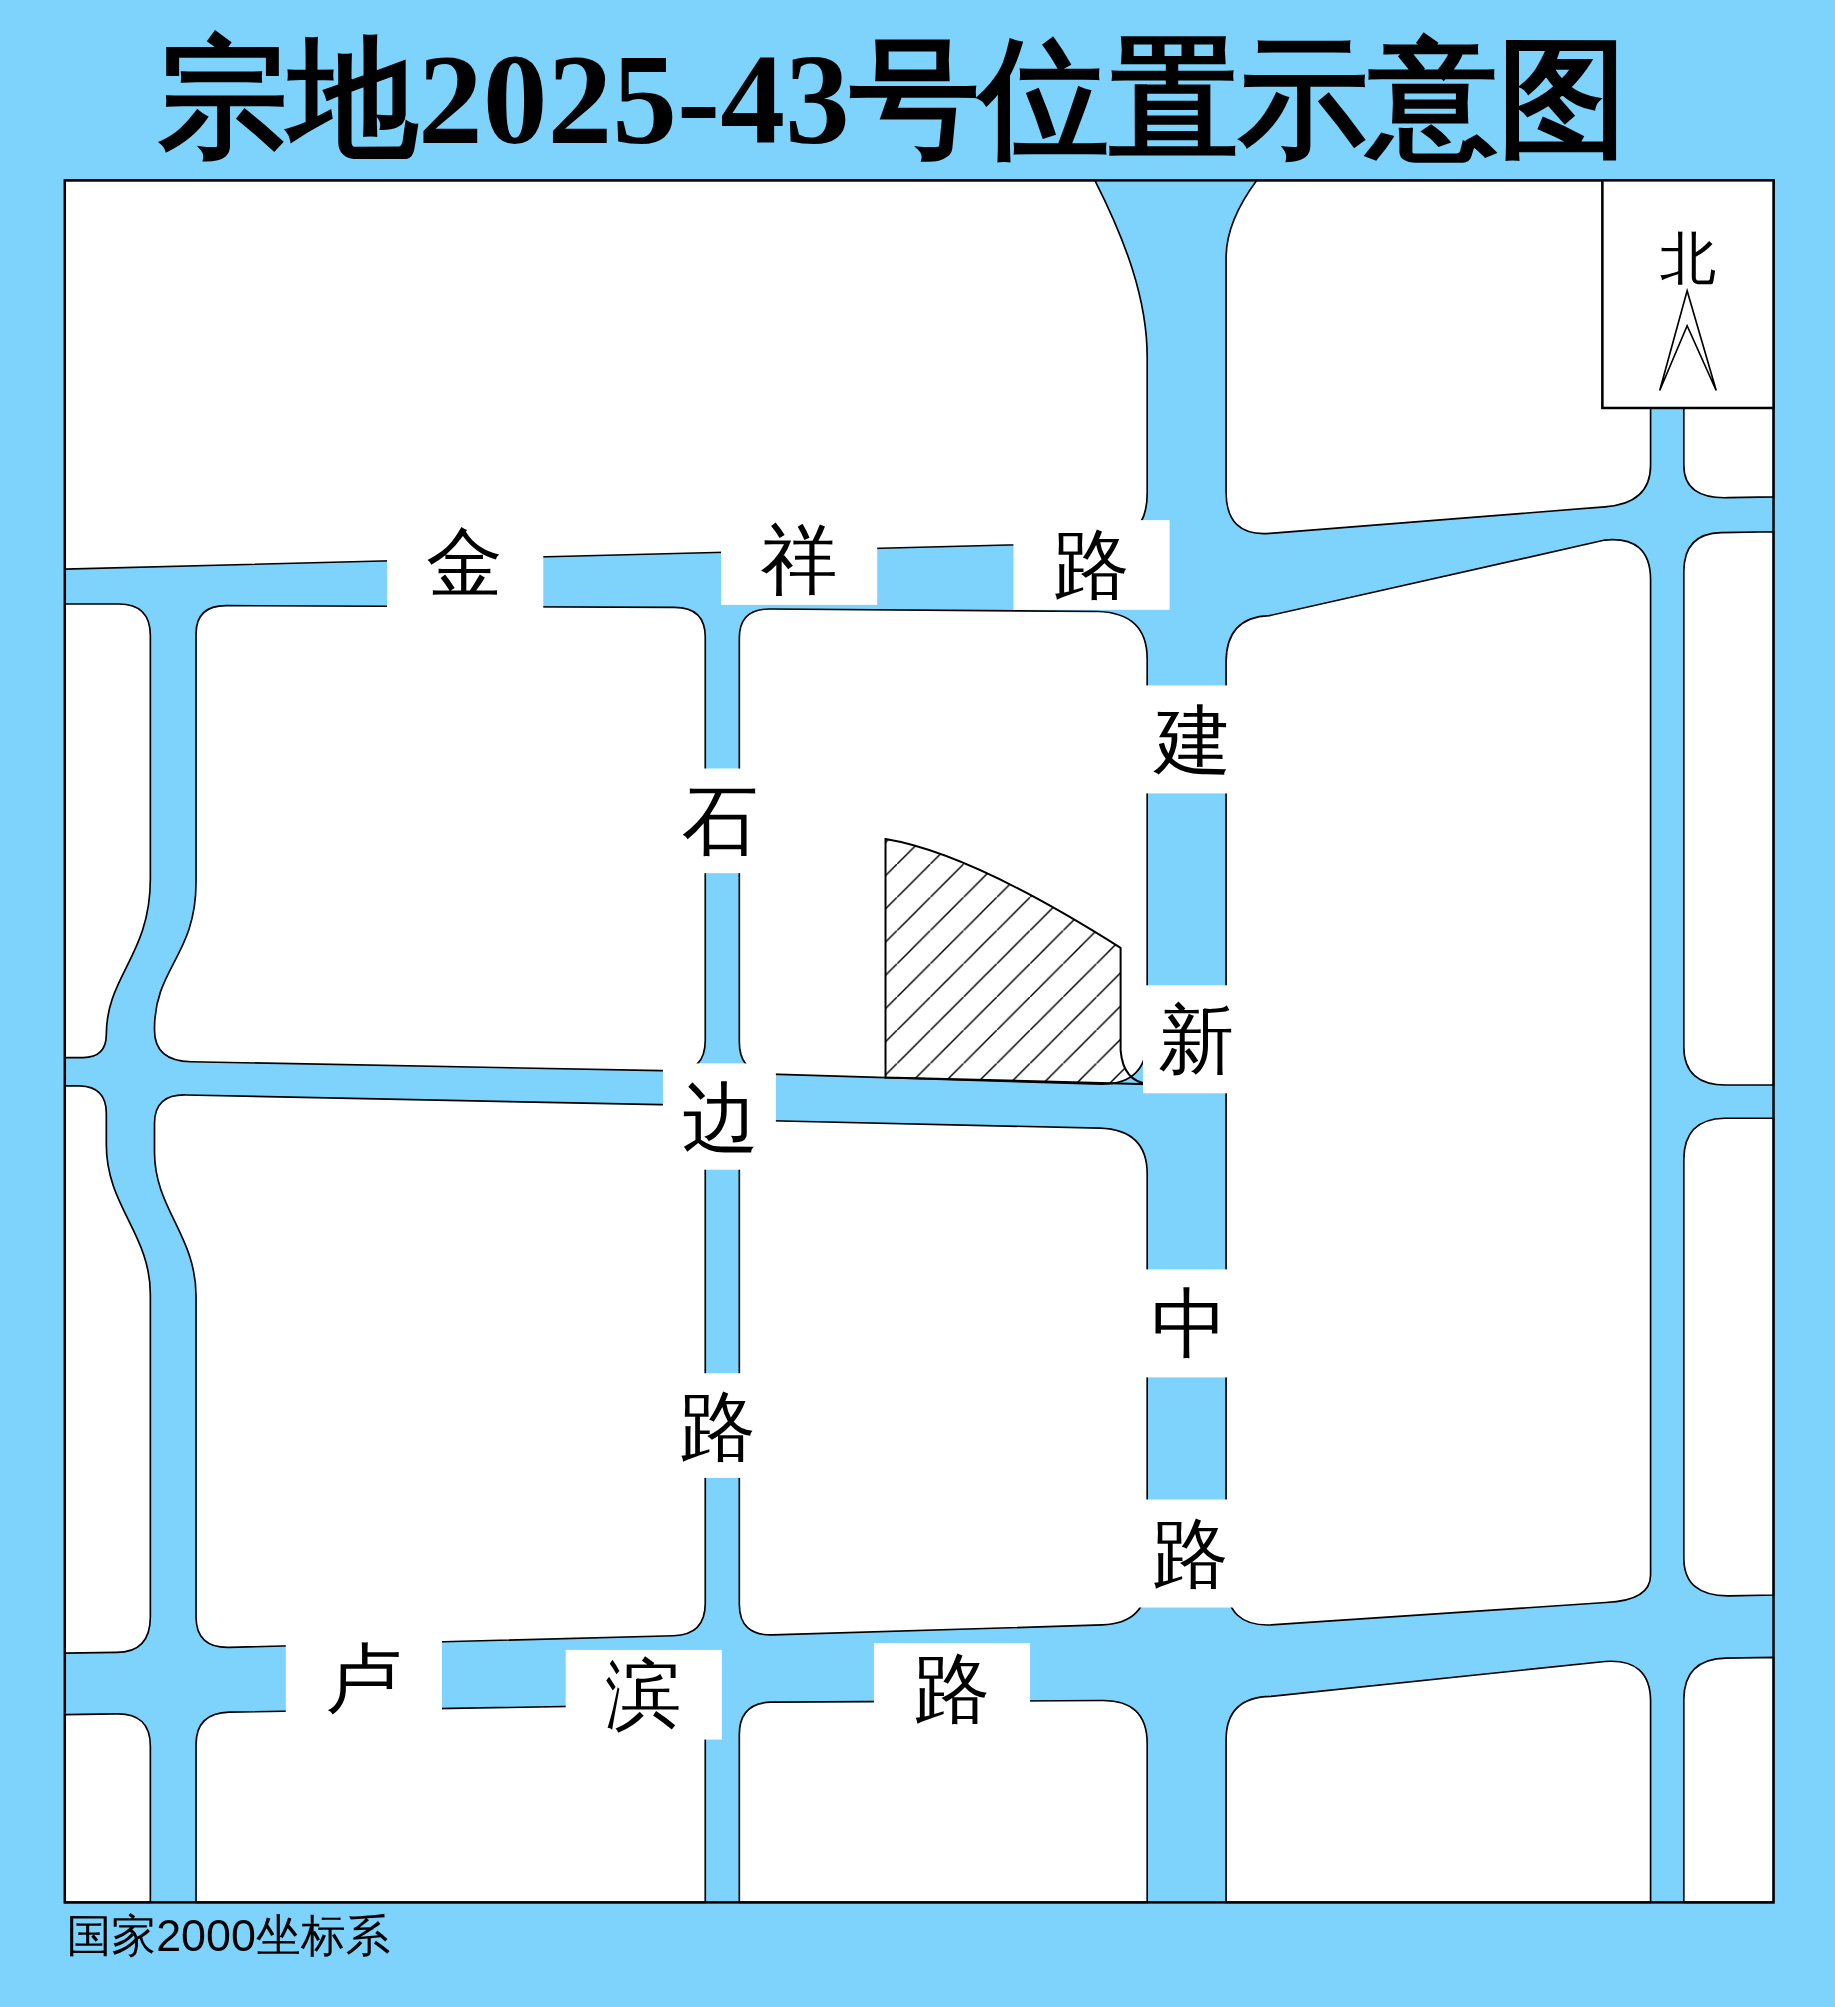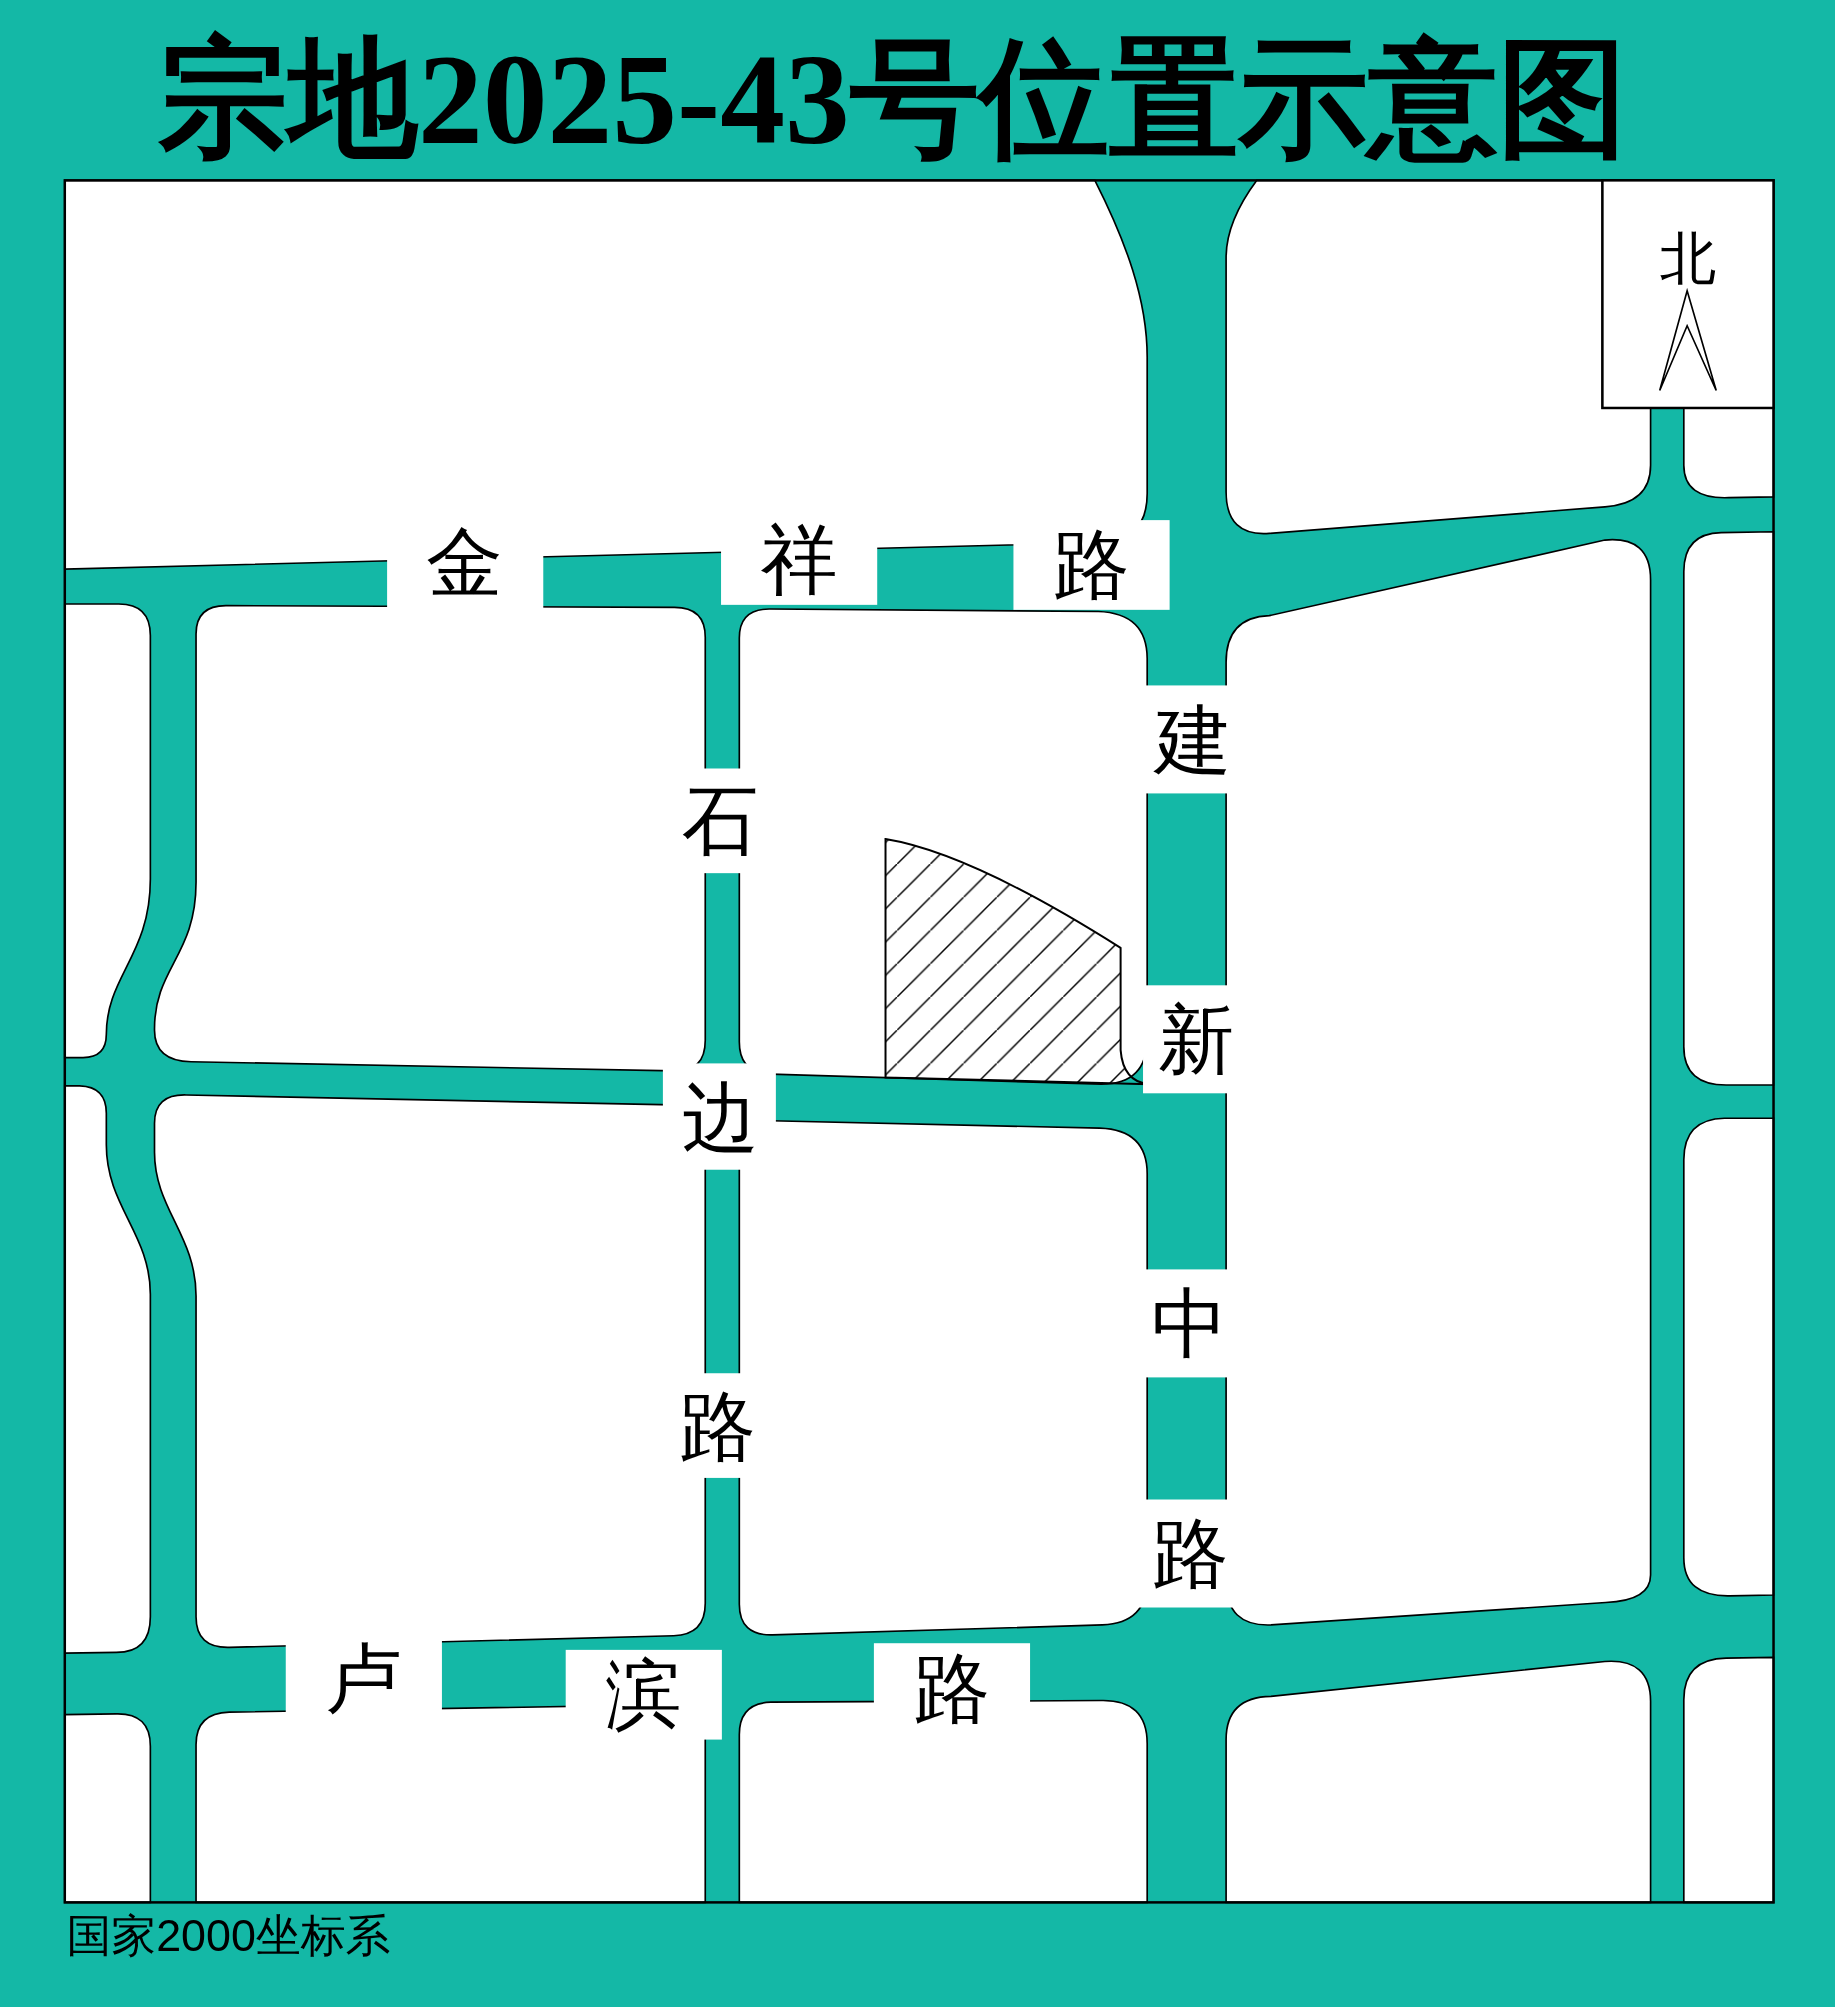--- a/index.html
+++ b/index.html
@@ -7,21 +7,21 @@
     padding: 0;
     background: #ffffff;
     width: 1835px;
     height: 2008px;
     overflow: hidden;
   }
   #stage {
     position: relative;
     width: 1835px;
     height: 2008px;
-    background: #14b8a6;
+    background: #7dd3fc;
   }
   svg { display: block; }
   .road-line { fill: #ffffff; stroke: #000000; stroke-width: 2; }
   .thin      { fill: none;    stroke: #000000; stroke-width: 2; }
   .mask-rect { fill: #ffffff; stroke: none; }
   .road-label {
     font-family: "Liberation Sans", "DejaVu Sans", sans-serif;
     font-size: 92px;
     fill: #000000;
     text-anchor: middle;

